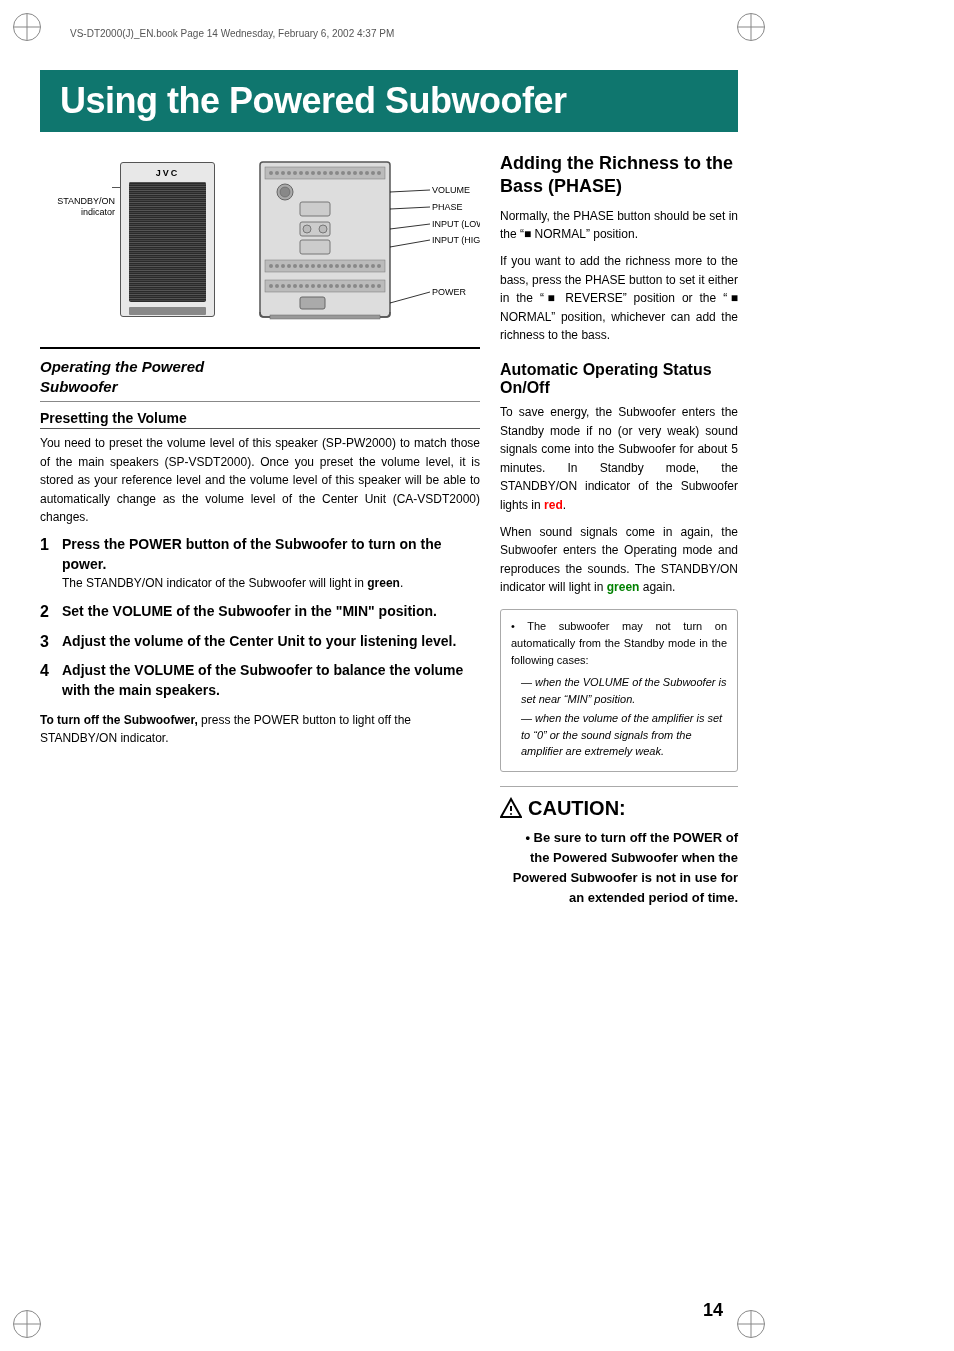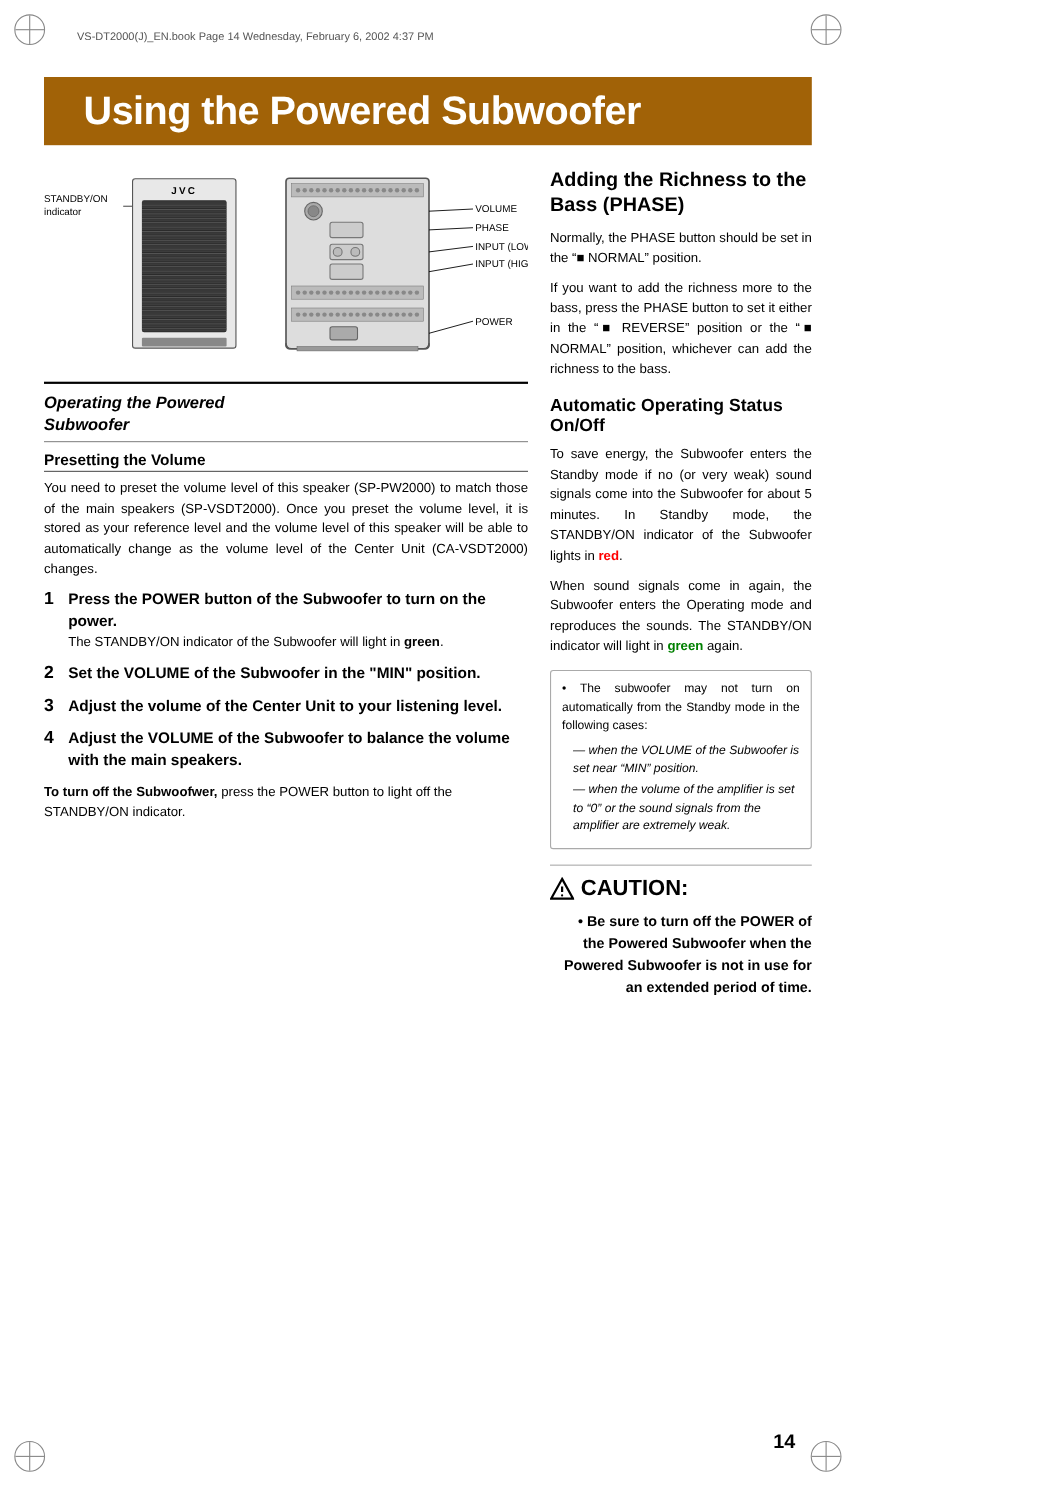--- a/index.html
+++ b/index.html
@@ -67,25 +67,25 @@
     .file-info {
       position: absolute;
       top: 28px;
       left: 70px;
       font-size: 10px;
       color: #555;
     }
 
     
     .title-bar {
-      background: #a16207;
+      background: #0f766e;
       color: #fff;
       font-size: 36px;
       font-weight: 900;
-      padding: 10px 36px;
+      padding: 10px 20px;
       margin-top: 40px;
       margin-bottom: 20px;
       letter-spacing: -0.5px;
     }
 
     .content-area {
       display: flex;
       gap: 20px;
       margin-top: 10px;
     }
@@ -113,24 +113,24 @@
     .speaker-diagram {
       width: 190px;
       height: 175px;
       position: relative;
       flex-shrink: 0;
     }
 
     .standby-label {
       position: absolute;
       left: 0;
-      top: 24px;
+      top: 44px;
       font-size: 9px;
       color: #000;
-      text-align: left;
+      text-align: right;
       width: 75px;
       line-height: 1.2;
     }
 
     .speaker-box {
       position: absolute;
       left: 80px;
       top: 10px;
       width: 95px;
       height: 155px;

